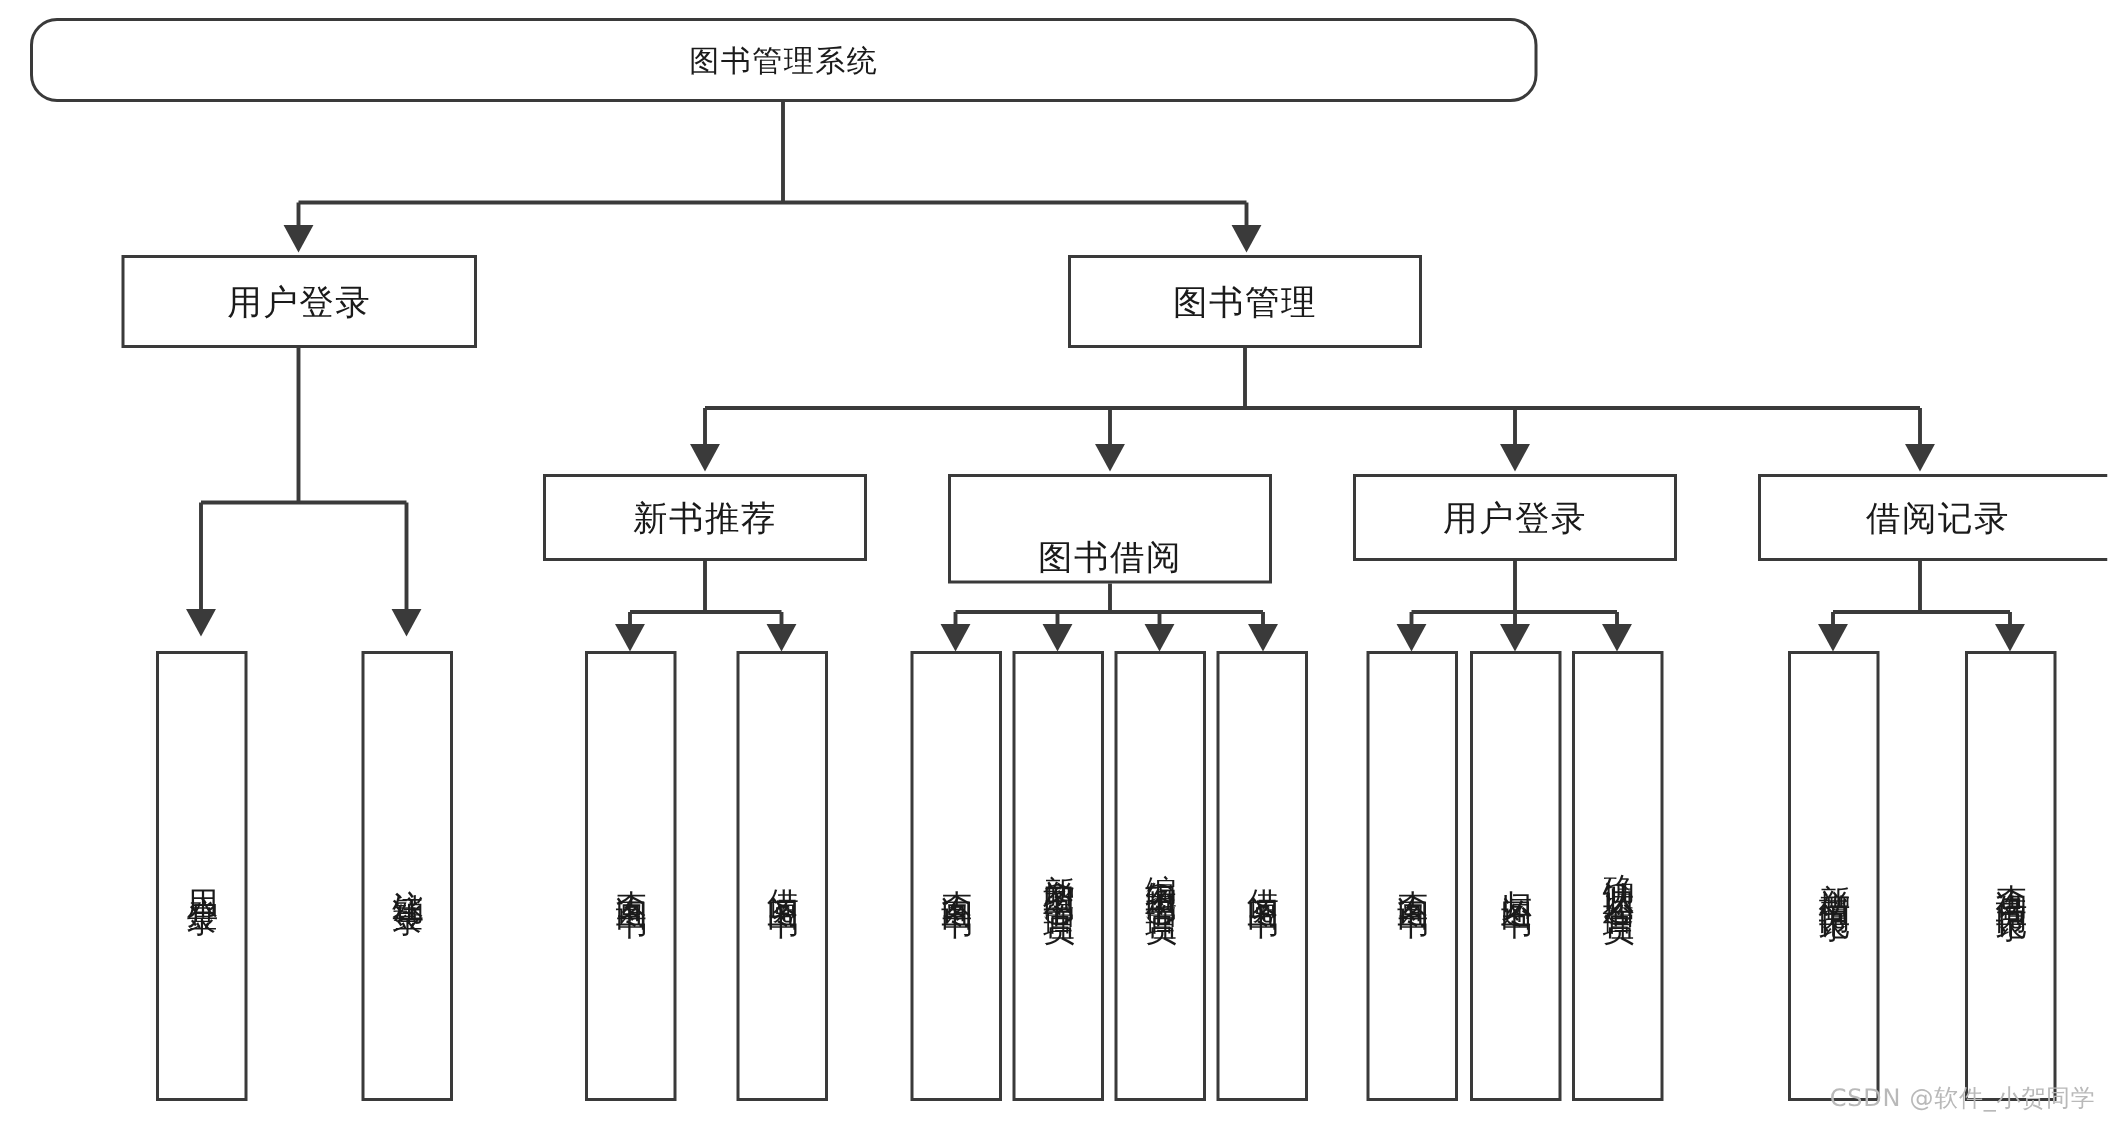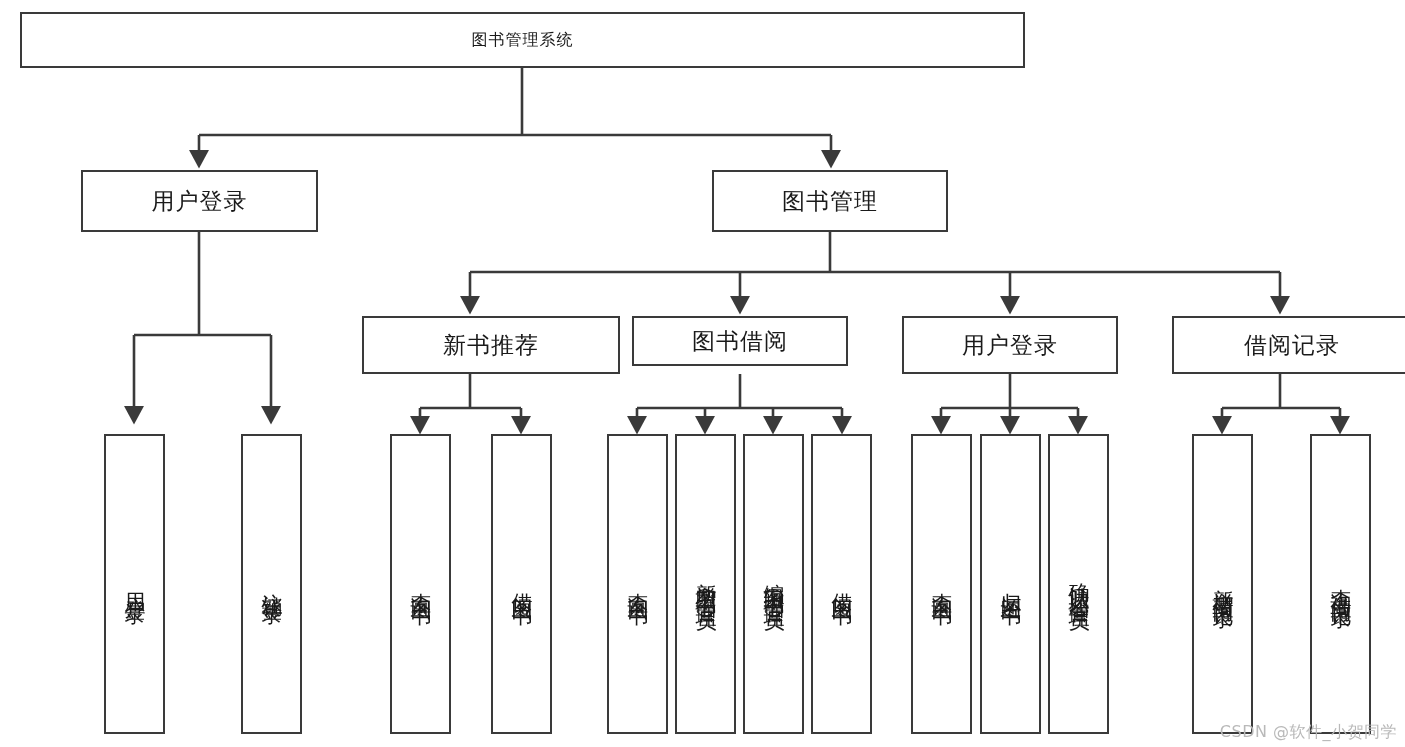--- a/index.html
+++ b/index.html
@@ -45,22 +45,23 @@
   }
   .node.leaf .vtext {
     writing-mode: vertical-rl;
     text-orientation: upright;
     letter-spacing: 4px;
     line-height: 1;
     white-space: nowrap;
     display: block;
   }
   .node.root {
-    font-size: 16px;
+    font-size: 20px;
     letter-spacing: 1px;
+    border-radius: 18px;
   }
   .watermark {
     position: absolute;
     right: 8px;
     bottom: 4px;
     font-size: 16px;
     color: #b9b9b9;
     white-space: nowrap;
     letter-spacing: 0.5px;
     pointer-events: none;
@@ -125,24 +126,24 @@
     <span>图书管理系统</span>
   </div>
 
   <div class="node horiz" style="left:81px; top:170px; width:237px; height:62px;">
     <span>用户登录</span>
   </div>
   <div class="node horiz" style="left:712px; top:170px; width:236px; height:62px;text-align:right;">
     <span>图书管理</span>
   </div>
 
-  <div class="node horiz" style="left:362px; top:316px; width:258px; height:58px;">
+  <div class="node horiz" style="left:362px; top:316px; width:216px; height:58px;">
     <span>新书推荐</span>
   </div>
-  <div class="node horiz" style="left:632px; top:316px; width:216px; height:50px;">
+  <div class="node horiz" style="left:632px; top:316px; width:216px; height:73px;align-items:flex-end;">
     <span>图书借阅</span>
   </div>
   <div class="node horiz" style="left:902px; top:316px; width:216px; height:58px;">
     <span>用户登录</span>
   </div>
   <div class="node horiz" style="left:1172px; top:316px; width:240px; height:58px;">
     <span>借阅记录</span>
   </div>
 
   <div class="node leaf" style="left:104px; top:434px; width:61px; height:300px;">

